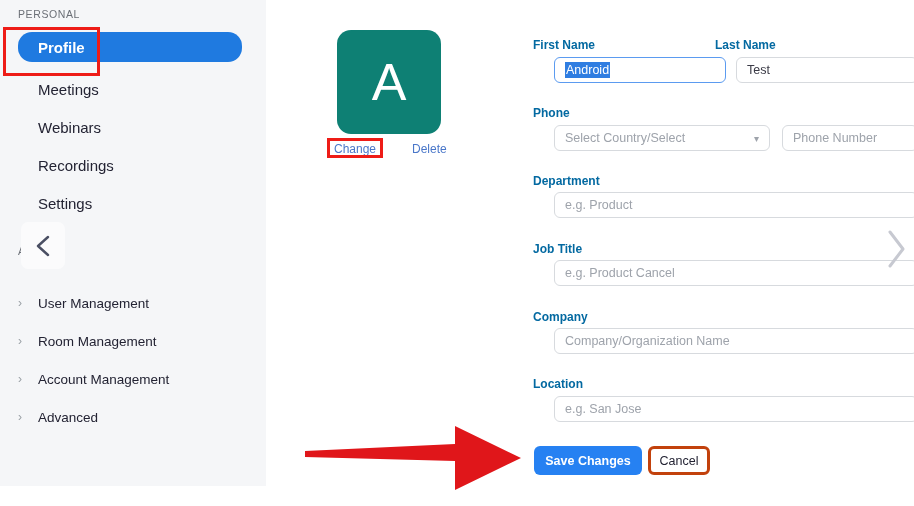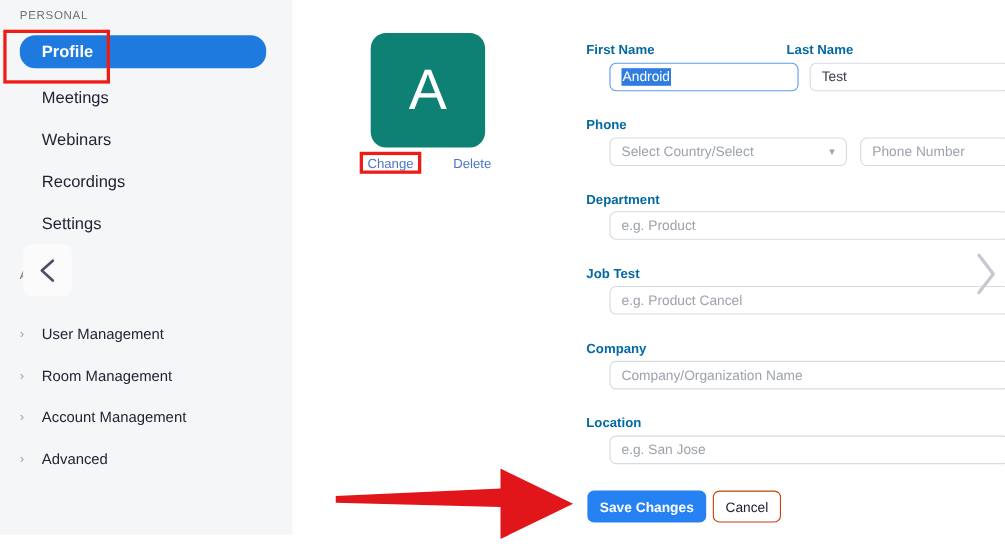--- a/index.html
+++ b/index.html
@@ -172,21 +172,21 @@
     font-weight: 700;
     display: flex;
     align-items: center;
     justify-content: center;
   }
   #cancel-btn {
     position: absolute;
     left: 648px; top: 446px;
     width: 62px; height: 29px;
     background: #ffffff;
-    border: 1px solid #c2410c;
+    border: 3px solid #c2410c;
     border-radius: 6px;
     color: #232333;
     font-size: 12.5px;
     display: flex;
     align-items: center;
     justify-content: center;
   }
 
   
   .annot-box {
@@ -288,21 +288,21 @@
     </div>
     <div class="fld placeholder" style="left:228px; top:125px; width:136px;">
       <span>Phone Number</span>
     </div>
 
     <div class="fld-label" style="left:0; top:174px;">Department</div>
     <div class="fld placeholder" style="left:0; top:192px; width:364px;">
       <span>e.g. Product</span>
     </div>
 
-    <div class="fld-label" style="left:0; top:242px;">Job Test</div>
+    <div class="fld-label" style="left:0; top:242px;">Job Title</div>
     <div class="fld placeholder" style="left:0; top:260px; width:364px;">
       <span>e.g. Product Cancel</span>
     </div>
 
     <div class="fld-label" style="left:0; top:310px;">Company</div>
     <div class="fld placeholder" style="left:0; top:328px; width:364px;">
       <span>Company/Organization Name</span>
     </div>
 
     <div class="fld-label" style="left:0; top:377px;">Location</div>

